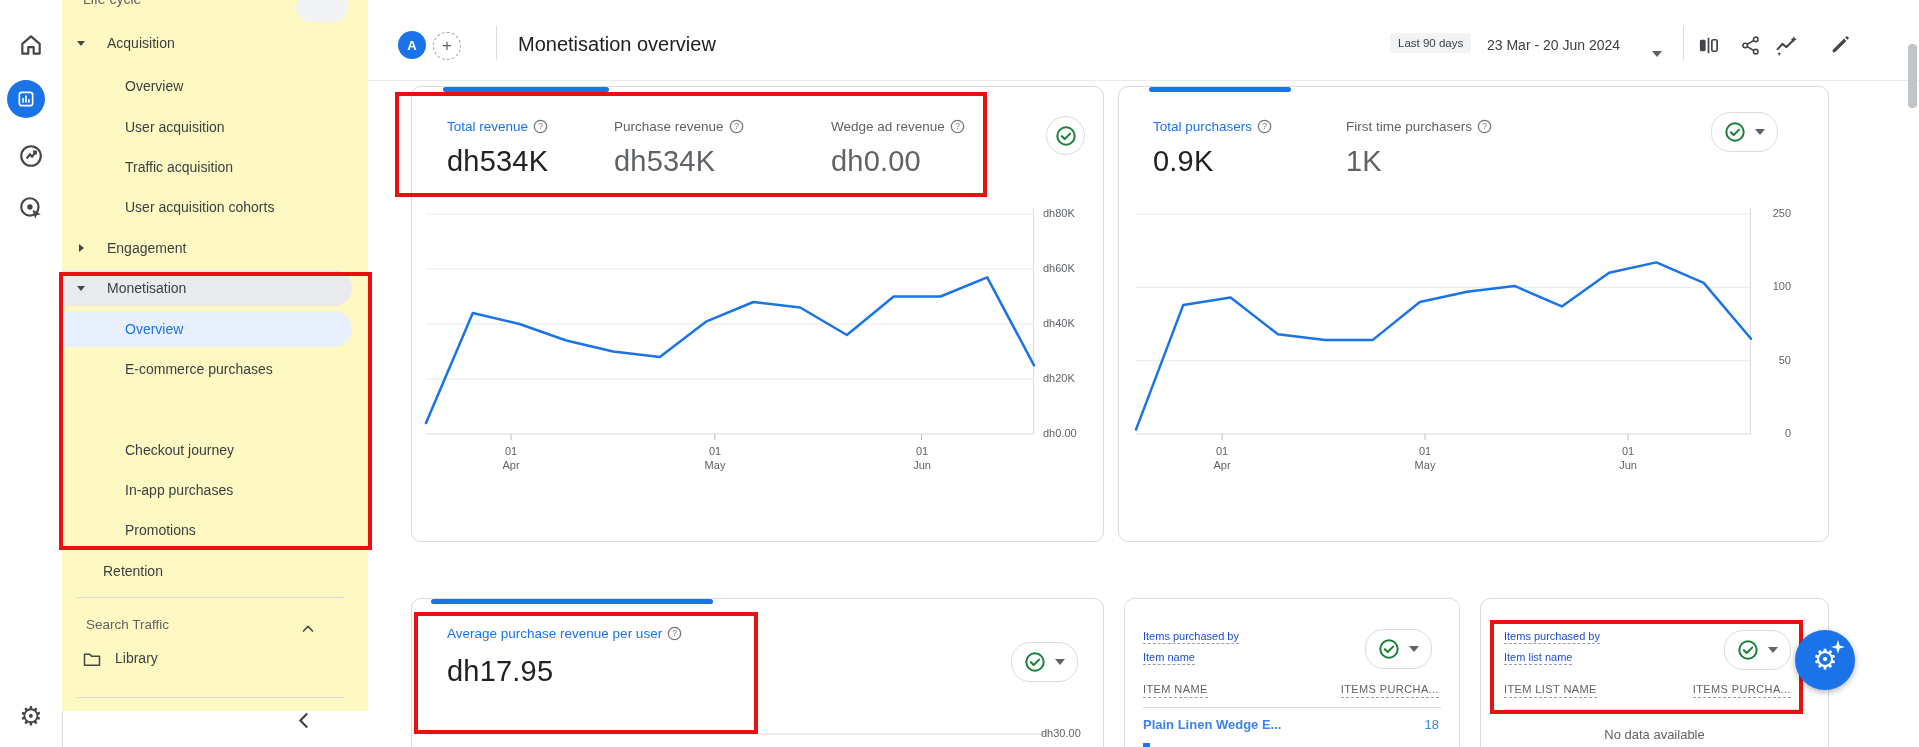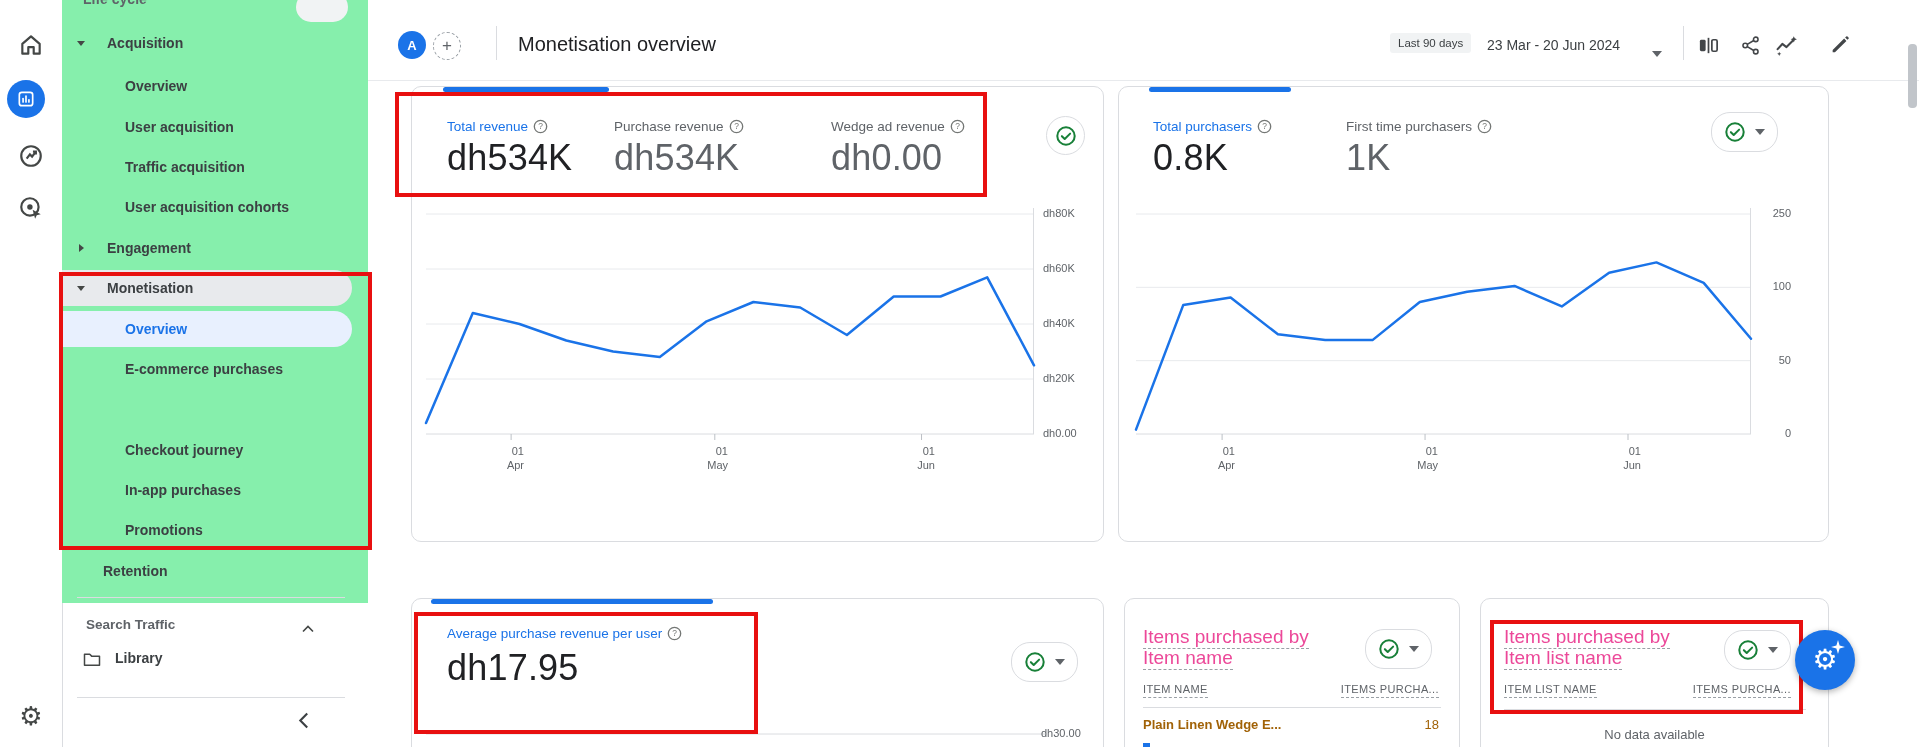--- a/index.html
+++ b/index.html
@@ -7,21 +7,21 @@
           font-family:"Liberation Sans",sans-serif;color:#202124;}
   .abs{position:absolute;}
 
   
   .rail{position:absolute;left:0;top:0;width:62px;height:747px;background:#fff;border-right:1px solid #dadce0;}
   .rail-icon{position:absolute;left:13px;width:36px;height:36px;display:flex;align-items:center;justify-content:center;cursor:pointer;}
   .rail-blue{position:absolute;left:7px;width:38px;height:38px;border-radius:50%;background:#1a73e8;display:flex;align-items:center;justify-content:center;cursor:pointer;}
   .gear-glyph{font-size:26px;color:#444746;line-height:1;}
 
   
-  .nav{position:absolute;left:62px;top:0;width:306px;height:603px;background:#86efac;font-weight:bold;}
+  .nav{position:absolute;left:62px;top:0;width:306px;height:711px;background:#fef9c3;}
   .nav-row{position:absolute;left:0;width:100%;height:40px;display:flex;align-items:center;font-size:14px;color:#3c4043;cursor:pointer;}
   .nav-row .lbl{white-space:nowrap;}
   .arrow{position:absolute;left:15px;width:8px;height:8px;display:flex;align-items:center;}
   .sec-lbl{position:absolute;left:45px;}
   .sub-lbl{position:absolute;left:63px;}
   .top-lbl{position:absolute;left:41px;}
   .band{position:absolute;left:0;width:290px;height:36px;border-radius:0 18px 18px 0;}
   .band.gray{background:#e8eaed;}
   .band.blue{background:#e8f0fe;}
   .nav-divider{position:absolute;left:15px;width:268px;height:1px;background:#dadce0;}
@@ -40,38 +40,38 @@
   .date-badge{position:absolute;background:#f1f3f4;color:#3c4043;font-size:11.5px;padding:4px 8px;border-radius:3px;white-space:nowrap;}
   .date-range{position:absolute;font-size:14px;color:#3c4043;white-space:nowrap;cursor:pointer;}
   .hdr-icon{position:absolute;width:28px;height:28px;display:flex;align-items:center;justify-content:center;cursor:pointer;}
   .hdr-divider{position:absolute;left:368px;top:80px;width:1551px;height:1px;background:#e8eaed;}
 
   
   .card{position:absolute;background:#fff;border:1px solid #dadce0;border-radius:10px;}
   .tab-indicator{position:absolute;top:0;height:5px;border-radius:3px;background:#1a73e8;}
   .metric-label{position:absolute;font-size:13.5px;color:#5f6368;display:flex;align-items:center;gap:5px;white-space:nowrap;}
   .metric-label.blue{color:#1a73e8;}
-  .metric-value{position:absolute;font-size:36px;color:#5f6368;letter-spacing:0.2px;white-space:nowrap;}
+  .metric-value{position:absolute;font-size:29px;color:#5f6368;letter-spacing:0.2px;white-space:nowrap;margin-top:8px;}
   .metric-value.dark{color:#202124;}
   .check-circle-btn{position:absolute;width:37px;height:37px;border:1px solid #dadce0;border-radius:50%;
           display:flex;align-items:center;justify-content:center;background:#fff;cursor:pointer;}
   .pill{position:absolute;height:38px;border:1px solid #dadce0;border-radius:19px;background:#fff;
           display:flex;align-items:center;gap:9px;padding:0 12px;cursor:pointer;}
   .ytick{position:absolute;font-size:11px;color:#5f6368;white-space:nowrap;}
   .ytick.ra{width:40px;text-align:right;}
-  .xtick{position:absolute;width:26px;text-align:right;font-size:11px;line-height:14px;color:#5f6368;}
+  .xtick{position:absolute;width:26px;text-align:center;font-size:11px;line-height:14px;color:#5f6368;}
   .chart-svg{position:absolute;overflow:visible;}
 
   
-  .mini-title{position:absolute;font-size:19px;line-height:21px;color:#ec4899;}
+  .mini-title{position:absolute;font-size:11px;line-height:21px;color:#1d4ed8;}
   .mini-title span{border-bottom:1px dashed #9aa0a6;padding-bottom:1px;}
   .col-hdr{position:absolute;font-size:11px;letter-spacing:0.4px;color:#5f6368;white-space:nowrap;}
   .col-hdr span{border-bottom:1px dashed #9aa0a6;padding-bottom:2px;}
   .tbl-divider{position:absolute;height:1px;background:#dadce0;}
-  .tbl-cell{position:absolute;font-size:13px;color:#a16207;white-space:nowrap;}
+  .tbl-cell{position:absolute;font-size:13px;color:#3b82f6;white-space:nowrap;}
   .empty-state{position:absolute;font-size:13px;color:#5f6368;text-align:center;}
   .mini-bar{position:absolute;background:#1a73e8;}
 
   
   .annot{position:absolute;border:4px solid #e81010;pointer-events:none;}
 
   
   .fab{position:absolute;width:60px;height:60px;border-radius:50%;background:#1a73e8;display:flex;align-items:center;
        justify-content:center;box-shadow:0 2px 6px rgba(0,0,0,0.3);cursor:pointer;}
   .fab .g{font-size:28px;color:#fff;line-height:1;}
@@ -306,21 +306,21 @@
   <div class="card" style="left:1118px;top:86px;width:709px;height:454px">
     <div class="tab-indicator" style="left:30px;width:142px"></div>
 
     <div class="metric-label blue" style="left:34px;top:32px">
       <span>Total purchasers</span>
       <svg width="15" height="15" viewBox="0 0 16 16">
           <circle cx="8" cy="8" r="6.6" fill="none" stroke="#747775" stroke-width="1.4"></circle>
           <text x="8" y="11" font-size="9" text-anchor="middle" fill="#747775">?</text>
         </svg>
     </div>
-    <div class="metric-value dark" style="left:34px;top:50px">0.8K</div>
+    <div class="metric-value dark" style="left:34px;top:50px">0.9K</div>
 
     <div class="metric-label" style="left:227px;top:32px">
       <span>First time purchasers</span>
       <svg width="15" height="15" viewBox="0 0 16 16">
           <circle cx="8" cy="8" r="6.6" fill="none" stroke="#747775" stroke-width="1.4"></circle>
           <text x="8" y="11" font-size="9" text-anchor="middle" fill="#747775">?</text>
         </svg>
     </div>
     <div class="metric-value" style="left:227px;top:50px">1K</div>
 

